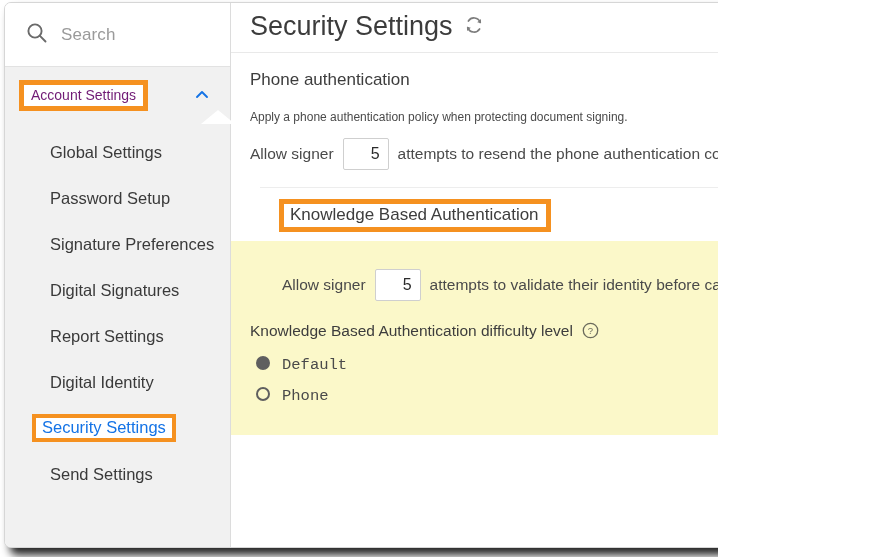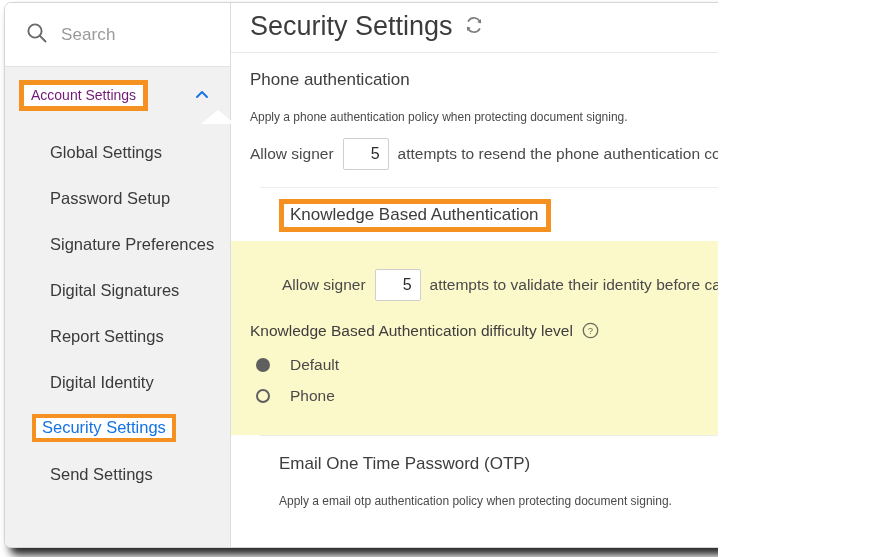--- a/index.html
+++ b/index.html
@@ -225,25 +225,25 @@
     display: flex;
     align-items: flex-start;
     gap: 9px;
     padding-top: 21px;
     white-space: nowrap;
   }
   .diff-label .t { font-size: 15.5px; color: #3d3d3d; }
 
   .radio-row {
     display: flex;
-    align-items: center;
-    gap: 20px;
+    gap: 12px;
     padding-top: 13px;
     padding-left: 6px;
     white-space: nowrap;
+    font-family: Liberation Mono, monospace;
   }
   .radio-outer {
     width: 14px; height: 14px;
     border: 2px solid #5f5f5f;
     border-radius: 50%;
     flex: 0 0 14px;
     background: transparent;
   }
   .radio-outer.sel {
     background: #5f5f5f;
@@ -366,25 +366,16 @@
         <div class="radio-row">
           <span class="radio-outer sel"></span>
           <span class="radio-label">Default</span>
         </div>
         <div class="radio-row">
           <span class="radio-outer"></span>
           <span class="radio-label">Phone</span>
         </div>
       </div>
 
-      <div class="bottom-sec sec-divider">
-        <div class="sec-title">Email One Time Password (OTP)</div>
-        <div class="sec-desc">Apply a email otp authentication policy when protecting document signing.</div>
-        <div class="attempt-row">
-          
-          
-          
-        </div>
-      </div>
 
     </div>
   </div>
 </div>
 
 </body></html>

